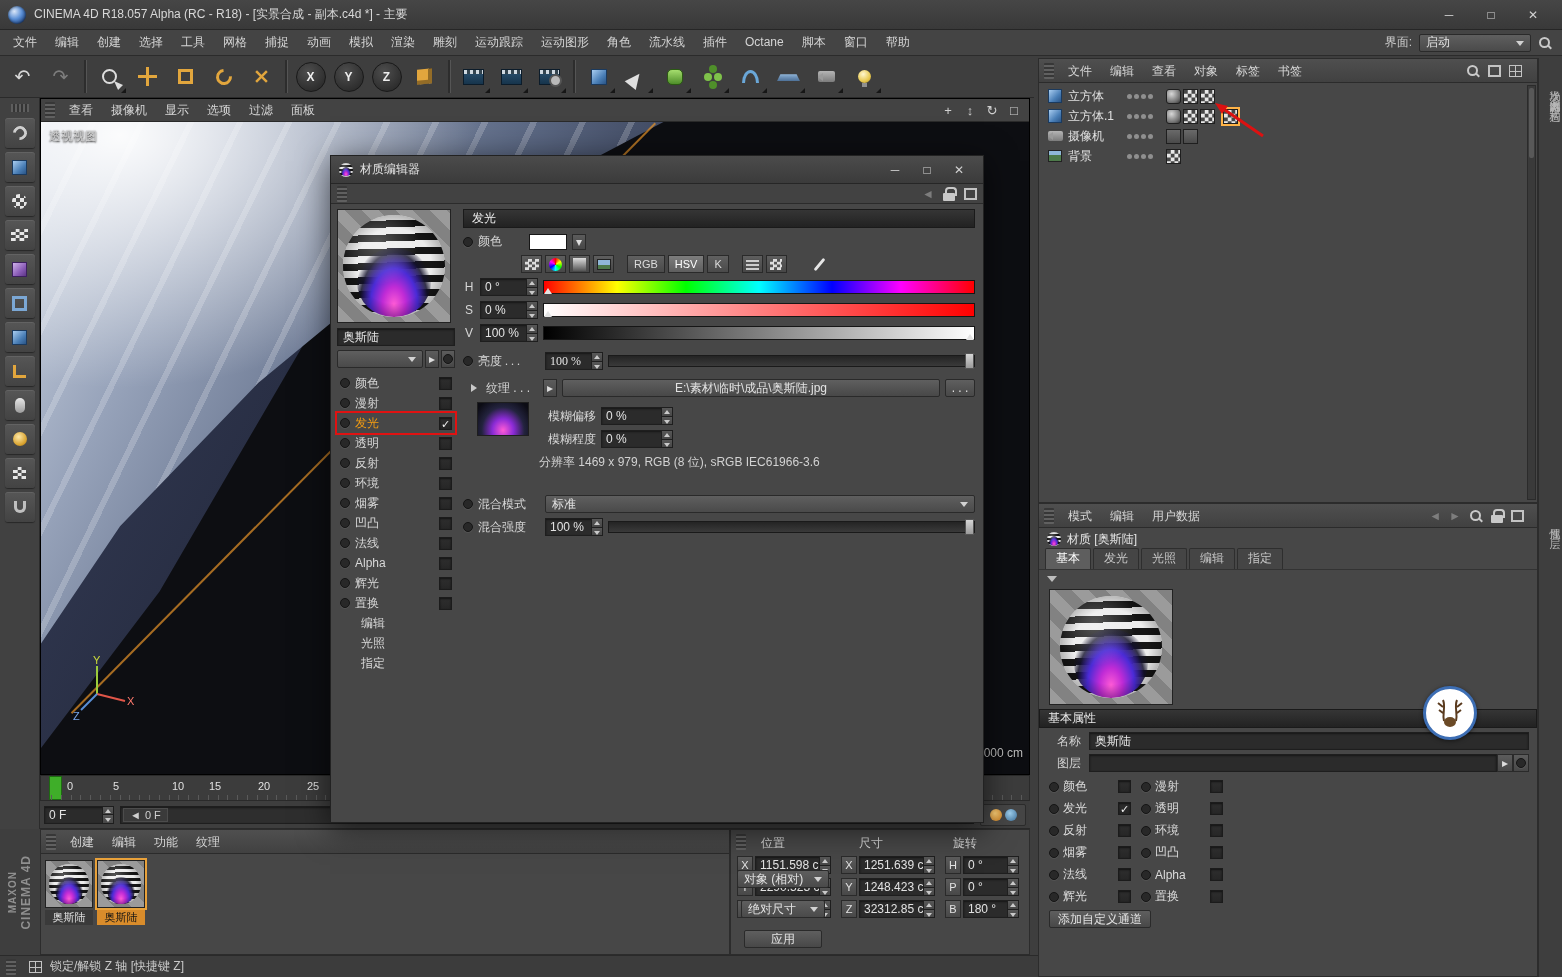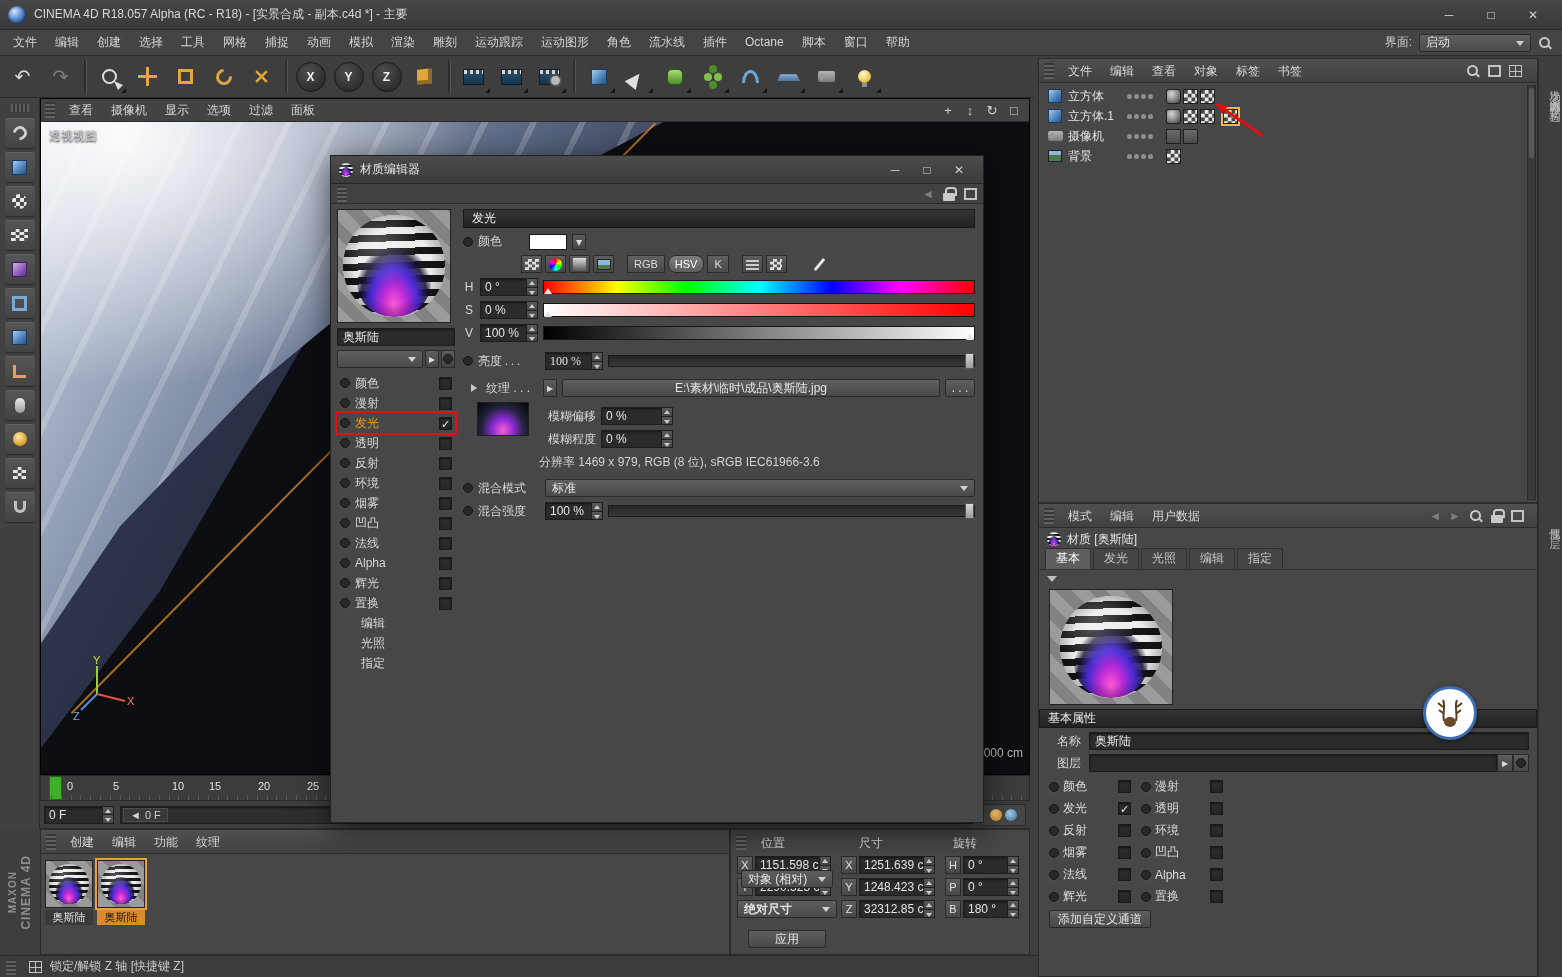--- a/index.html
+++ b/index.html
@@ -198,21 +198,21 @@
 .ch-row.active .lbl{color:#f39c12;}
 .ch-row.annot{outline:2px solid #e01212;}
 .ch-extra{height:20px;display:flex;align-items:center;padding-left:24px;color:#d8d8d8;}
 .med-right{flex:1;padding:5px 8px 0 4px;}
 .prow{display:flex;align-items:center;margin-top:5px;gap:5px;}
 .plab{width:62px;color:#d6d6d6;flex:none;white-space:nowrap;}
 .hsvlab{width:12px;color:#d6d6d6;flex:none;text-align:center;}
 .swatch{width:38px;height:16px;background:#fff;border:1px solid #161616;}
 .mtile{width:21px;height:18px;background:linear-gradient(#5e5e5e,#474747);border:1px solid #2a2a2a;display:flex;align-items:center;justify-content:center;flex:none;}
 .chip{height:18px;padding:0 6px;display:flex;align-items:center;background:linear-gradient(#606060,#4a4a4a);border:1px solid #2a2a2a;font-size:11px;color:#dcdcdc;}
-.chip.active{background:linear-gradient(#7d7d7d,#5e5e5e);color:#fff;border-radius:8px;}
+.chip.active{background:linear-gradient(#7d7d7d,#5e5e5e);color:#fff;}
 .t-wheel{width:13px;height:13px;border-radius:50%;background:conic-gradient(#f00,#ff0,#0f0,#0ff,#00f,#f0f,#f00);}
 .t-gray{width:13px;height:13px;background:linear-gradient(#ddd,#555);}
 .t-pic{width:14px;height:11px;background:linear-gradient(#8fb7d8 55%,#4d7a4a 55%);border:1px solid #222;}
 .t-ck{width:14px;height:11px;background:conic-gradient(#ddd 25%,#555 0 50%,#ddd 0 75%,#555 0);background-size:7px 5.5px;}
 .t-bars{width:13px;height:11px;background:repeating-linear-gradient(0deg,#ccc 0 2px,#555 2px 4px);}
 .t-eyed{width:3px;height:15px;background:#e6e6e6;transform:rotate(40deg);border-radius:2px;}
 .texthumb{width:52px;height:34px;flex:none;border:1px solid #1e1e1e;background:radial-gradient(ellipse at 50% 85%,#ff5bd6 0%,#8b2bd6 30%,#23233e 60%,#0c0c14 90%);}
 .resline{margin:6px 0 0 76px;color:#d2d2d2;}
 .mini-arrow{width:14px;height:18px;display:flex;align-items:center;justify-content:center;background:linear-gradient(#5c5c5c,#474747);border:1px solid #2a2a2a;color:#ddd;flex:none;}
 
@@ -547,21 +547,21 @@
             <i class="dn"></i>
           </span>
         </span>
     </div>
   </div>
   <div class="coord-foot">
     <span class="drop" style="width:92px;">
         <span>对象 (相对)</span>
         <i class="darr"></i>
       </span>
-    <span class="drop" style="width:100px;font-weight:bold;">
+    <span class="drop" style="width:84px;">
         <span>绝对尺寸</span>
         <i class="darr"></i>
       </span>
     <span class="btn" style="width:78px;">应用</span>
   </div>
 </div>
 
 <div class="statusbar">
   <span class="grip"></span>
   <span class="i-grid"></span>
@@ -1029,21 +1029,21 @@
                 <span class="val">0 %</span>
                 <span class="spin">
                   <i class="up"></i>
                   <i class="dn"></i>
                 </span>
               </span>
           </span>
         </span>
       </div>
       <div class="resline">分辨率 1469 x 979, RGB (8 位), sRGB IEC61966-3.6</div>
-      <div class="prow" style="margin-top:8px;">
+      <div class="prow" style="margin-top:24px;">
         <span class="rad"></span>
         <span class="plab">混合模式</span>
         <span class="drop" style="flex:1;">
             <span>标准</span>
             <i class="darr"></i>
           </span>
       </div>
       <div class="prow">
         <span class="rad"></span>
         <span class="plab">混合强度</span>

